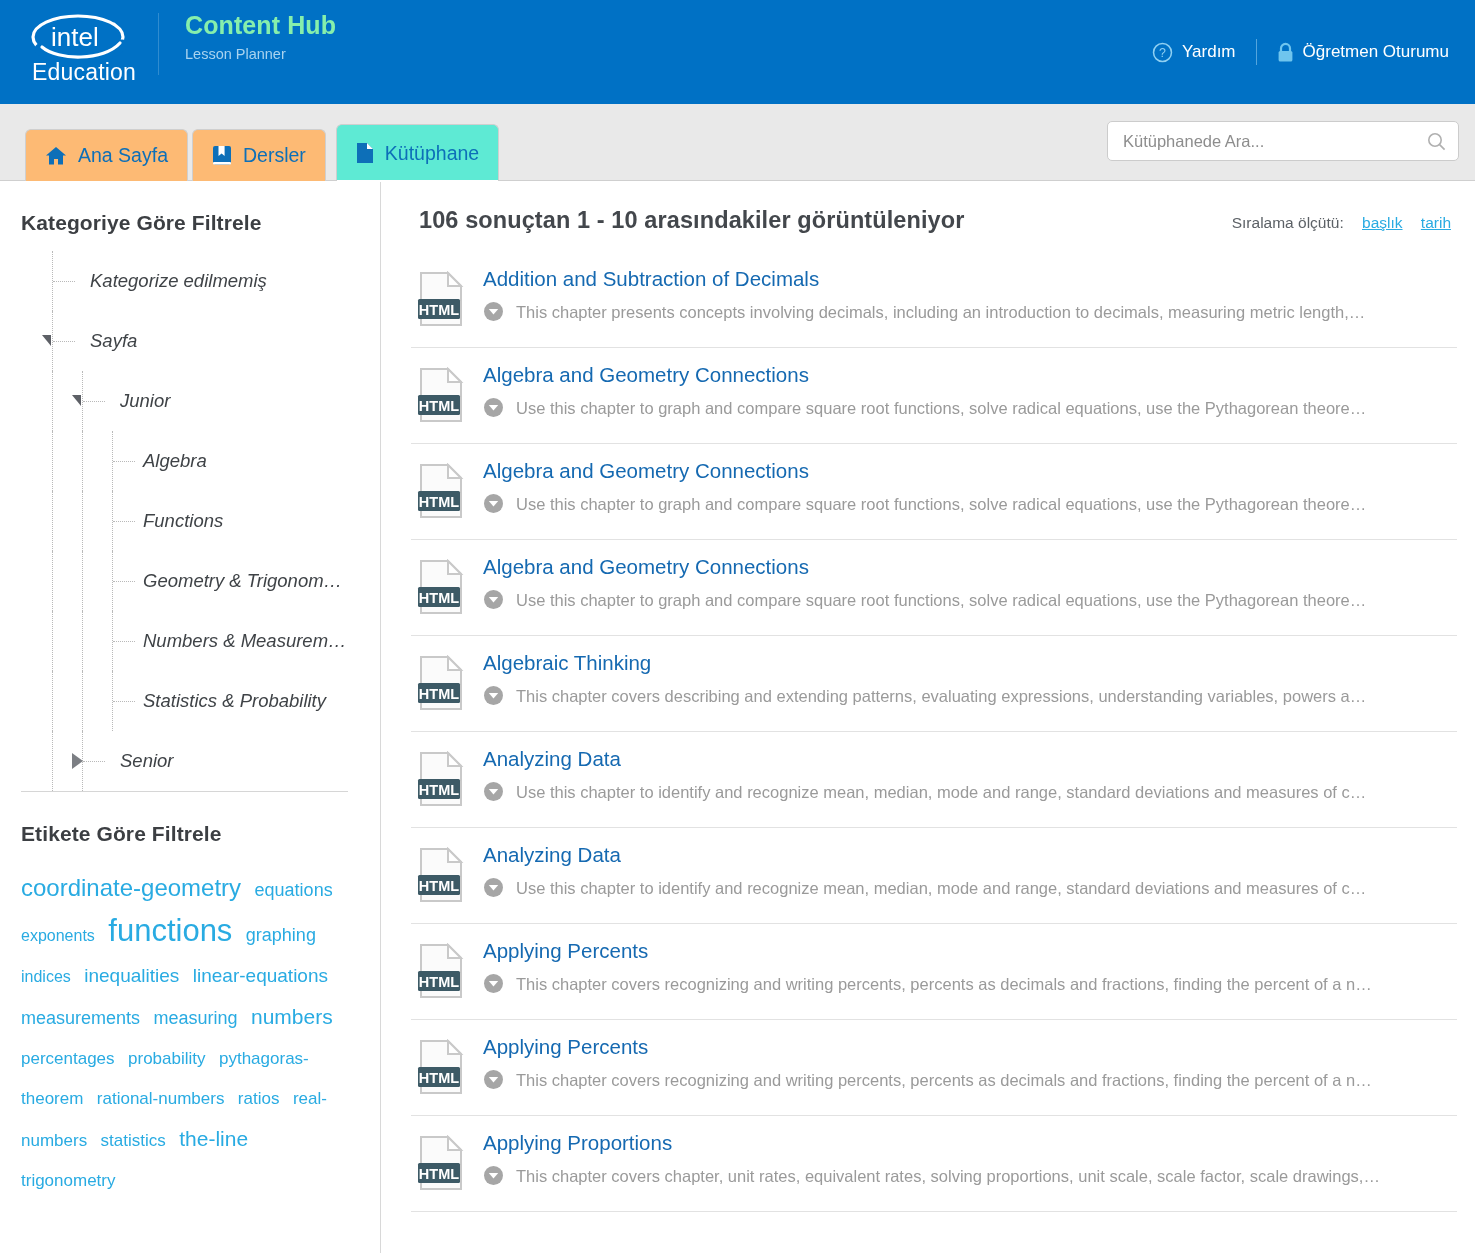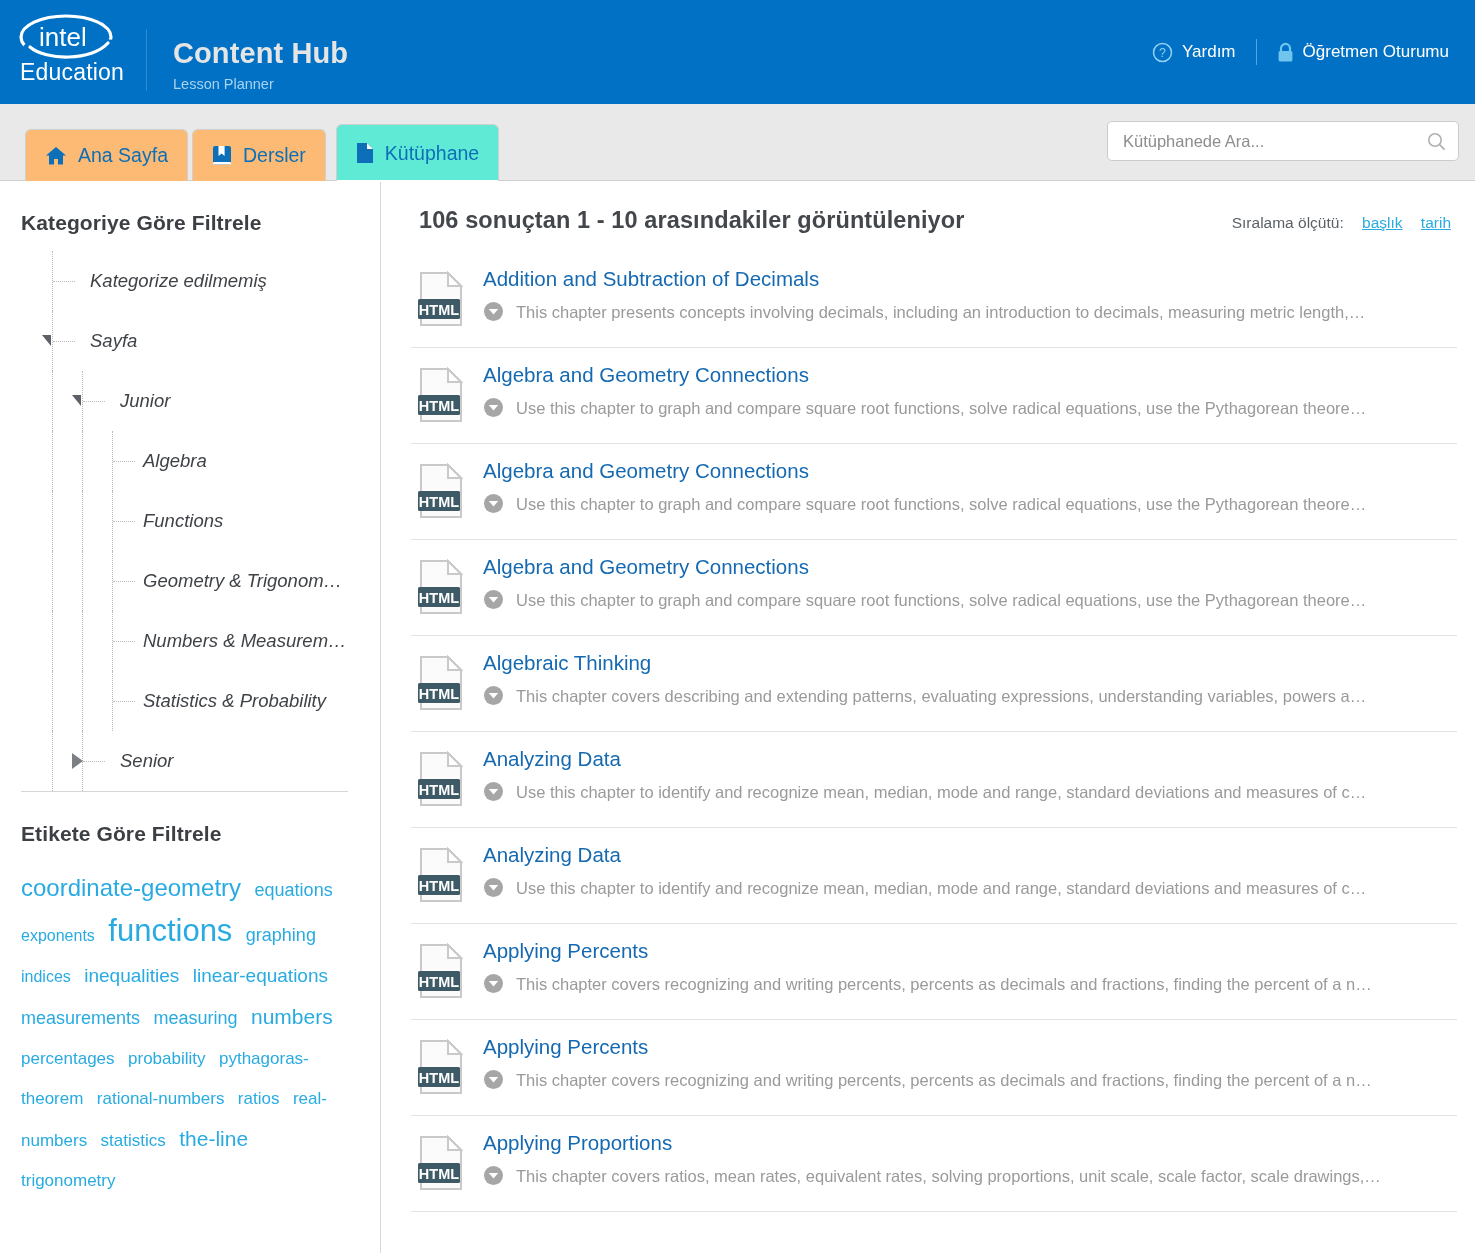--- a/index.html
+++ b/index.html
@@ -14,22 +14,22 @@
   
   .topbar {
     position: relative;
     height: 104px;
     background: #0071c5;
     display: flex;
     align-items: center;
   }
   .brand {
     display: flex;
-    align-items: flex-end;
-    padding-left: 18px;
+    align-items: flex-start;
+    padding-left: 30px;
   }
   .intel-logo {
     width: 106px;
     height: 78px;
     position: relative;
     display: block;
   }
   .intel-swoosh {
     position: absolute;
     left: 0; top: 0;
@@ -44,22 +44,22 @@
     font-family: "Liberation Sans", sans-serif;
   }
   .brand-divider {
     width: 1px;
     height: 62px;
     background: #2f8cd0;
     margin: 0 26px 0 22px;
   }
   .app-titles { line-height: 1; }
   .app-title {
-    color: #e5e5e5;
-    font-size: 29px;
+    color: #86efac;
+    font-size: 25px;
     font-weight: bold;
     letter-spacing: .1px;
   }
   .app-sub {
     color: #a8d3ef;
     font-size: 14.5px;
     margin-top: 9px;
   }
   .top-right {
     position: absolute;
@@ -636,18 +636,18 @@
               <rect x="1" y="28" width="42" height="20" rx="1.5" fill="#3d5a66"></rect>
               <text x="22" y="43.5" text-anchor="middle" fill="#ffffff" font-size="14.5" font-weight="bold" font-family="Liberation Sans, sans-serif">HTML</text>
             </svg></div>
           <div class="rbody"><a class="rtitle">Applying Proportions</a><div class="rdesc">
               <span class="chev">
                 <svg width="21" height="21" viewBox="0 0 21 21">
                   <circle cx="10.5" cy="10.5" r="9.5" fill="#a6a6a6"></circle>
                   <path d="M5.8 8 L10.5 13.4 L15.2 8 Z" fill="#ffffff"></path>
                 </svg>
               </span>
-              <span class="dtext">This chapter covers ratios, mean rates, equivalent rates, solving proportions, unit scale, scale factor, scale drawings,…</span>
+              <span class="dtext">This chapter covers chapter, unit rates, equivalent rates, solving proportions, unit scale, scale factor, scale drawings,…</span>
             </div></div>
         </div>
       </div>
   </div>
 </div>
 
 </body></html>

